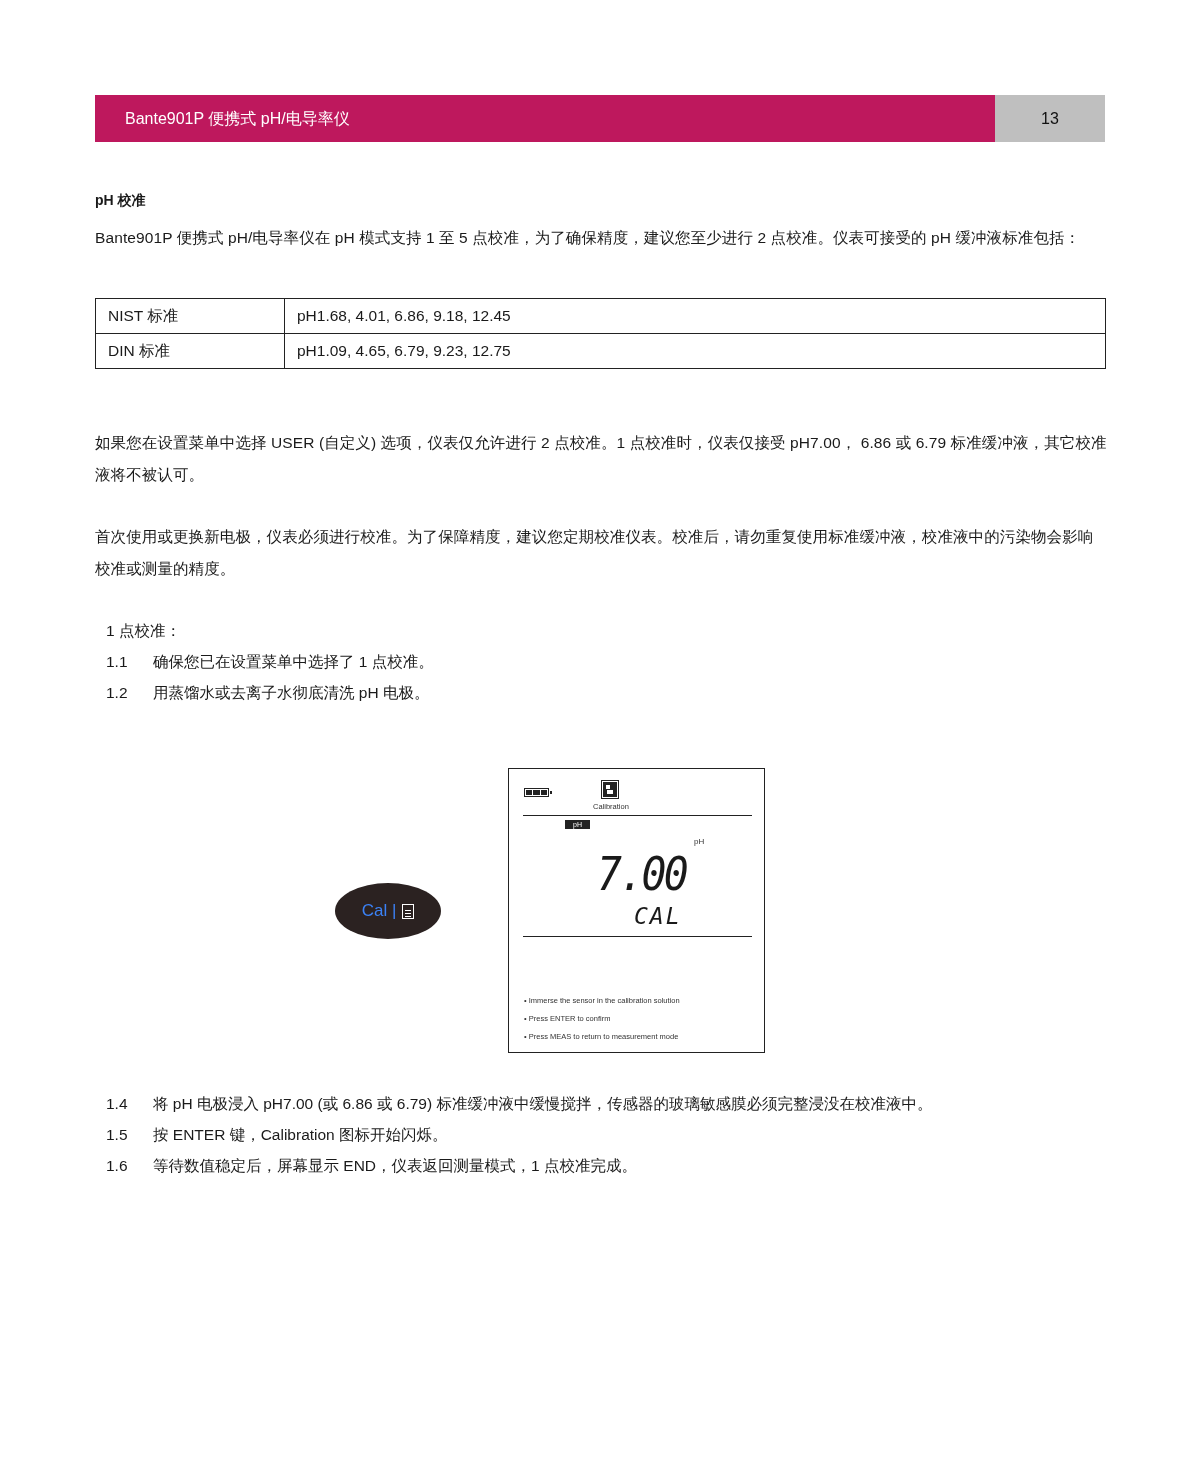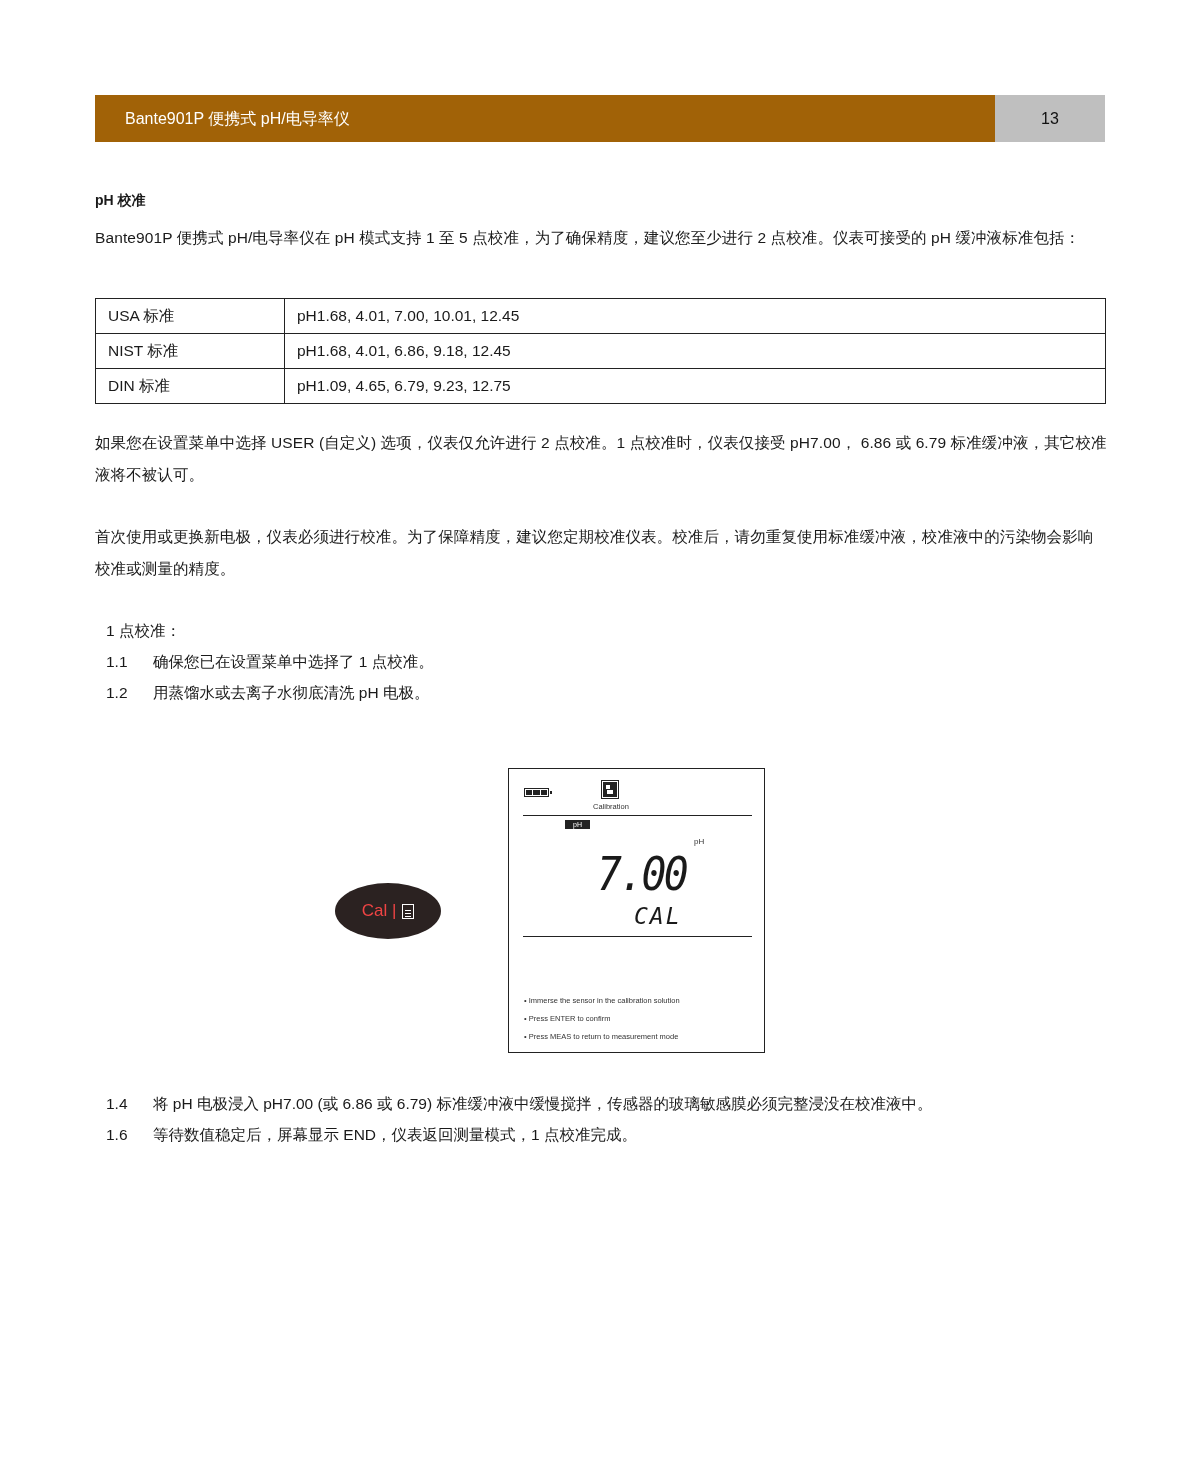--- a/index.html
+++ b/index.html
@@ -1,28 +1,28 @@
 <!DOCTYPE html>
 <html><head>
 <meta charset="utf-8">
 <style>
   html, body { margin: 0; padding: 0; background: #ffffff; }
   body { width: 1200px; height: 1484px; position: relative; font-family: "Liberation Sans", "DejaVu Sans", sans-serif; color: #1a1a1a; }
   .header { position: absolute; left: 95px; top: 95px; width: 1010px; height: 47px; display: flex; }
-  .header-title { flex: 0 0 900px; background: #a16207; color: #fff; font-size: 16px; line-height: 47px; padding-left: 30px; box-sizing: border-box; }
+  .header-title { flex: 0 0 900px; background: #be185d; color: #fff; font-size: 16px; line-height: 47px; padding-left: 30px; box-sizing: border-box; }
   .header-page { flex: 1; background: #bfbfbf; color: #111; font-size: 16px; line-height: 47px; text-align: center; }
   .section-title { position: absolute; left: 95px; top: 192px; font-size: 14px; font-weight: bold; }
   .para { position: absolute; left: 95px; width: 1012px; font-size: 15.5px; line-height: 32px; letter-spacing: 0.1px; }
   table.std { position: absolute; left: 95px; top: 298px; width: 1011px; border-collapse: collapse; font-size: 15.5px; }
   table.std td { border: 1px solid #222; height: 35px; padding: 0 0 0 12px; box-sizing: border-box; }
   table.std td.name { width: 189px; }
   .steps { position: absolute; left: 95px; font-size: 15.5px; margin-left: 11px; }
   .step { display: flex; height: 31px; line-height: 31px; }
   .step .num { width: 47px; }
-  .figure-btn { position: absolute; left: 335px; top: 883px; width: 106px; height: 56px; background: #2b2221; border-radius: 50%; color: #ef4444; font-size: 17px; display: flex; align-items: center; justify-content: center; gap: 6px; }
+  .figure-btn { position: absolute; left: 335px; top: 883px; width: 106px; height: 56px; background: #2b2221; border-radius: 50%; color: #3b82f6; font-size: 17px; display: flex; align-items: center; justify-content: center; gap: 6px; }
   .doc-icon { width: 12px; height: 15px; border: 1.5px solid #fff; box-sizing: border-box; position: relative; }
   .doc-icon::before { content:""; position:absolute; left:2px; right:2px; top:5px; height:1px; background:#fff; box-shadow: 0 3px 0 #fff, 0 6px 0 #fff; }
   .lcd { position: absolute; left: 508px; top: 768px; width: 257px; height: 285px; border: 1px solid #222; box-sizing: border-box; background: #fff; }
   .battery { position: absolute; left: 15px; top: 19px; width: 25px; height: 9px; border: 1.5px solid #222; box-sizing: border-box; display: flex; gap: 1px; padding: 1px; }
   .battery span { flex: 1; background: #222; }
   .battery::after { content:""; position: absolute; right: -4px; top: 2px; width: 2px; height: 3px; background:#222; }
   .cal-icon { position: absolute; left: 92px; top: 11px; width: 18px; height: 19px; border: 1.5px solid #222; box-sizing: border-box; background: #fff; padding: 1px; }
   .cal-icon div { width: 100%; height: 100%; background: #222; position: relative; }
   .cal-icon div::before { content:""; position:absolute; left:3px; top:3px; width:4px; height:4px; background:#fff; }
   .cal-icon div::after { content:""; position:absolute; left:4px; top:8px; width:6px; height:4px; background:#fff; }
@@ -42,24 +42,20 @@
 <div class="header">
   <div class="header-title">Bante901P 便携式 pH/电导率仪</div>
   <div class="header-page">13</div>
 </div>
 
 <div class="section-title">pH 校准</div>
 <div class="para" style="top:222px;">Bante901P 便携式 pH/电导率仪在 pH 模式支持 1 至 5 点校准，为了确保精度，建议您至少进行 2 点校准。仪表可接受的 pH 缓冲液标准包括：</div>
 
 <table class="std">
   <tbody>
-      <tr>
-    <td class="name">USA 标准</td>
-    <td>pH1.68, 4.01, 7.00, 10.01, 12.45</td>
-  </tr>
   <tr>
     <td class="name">NIST 标准</td>
     <td>pH1.68, 4.01, 6.86, 9.18, 12.45</td>
   </tr>
   <tr>
     <td class="name">DIN 标准</td>
     <td>pH1.09, 4.65, 6.79, 9.23, 12.75</td>
   </tr>
 </tbody>
   </table>
@@ -108,16 +104,20 @@
     <div>• Press MEAS to return to measurement mode</div>
   </div>
 </div>
 
 <div class="steps" style="top:1088px;">
   <div class="step">
       <span class="num">1.4</span>
       <span>将 pH 电极浸入 pH7.00 (或 6.86 或 6.79) 标准缓冲液中缓慢搅拌，传感器的玻璃敏感膜必须完整浸没在校准液中。</span>
     </div>
   <div class="step">
+      <span class="num">1.5</span>
+      <span>按 ENTER 键，Calibration 图标开始闪烁。</span>
+    </div>
+  <div class="step">
       <span class="num">1.6</span>
       <span>等待数值稳定后，屏幕显示 END，仪表返回测量模式，1 点校准完成。</span>
     </div>
 </div>
 
 </body></html>

